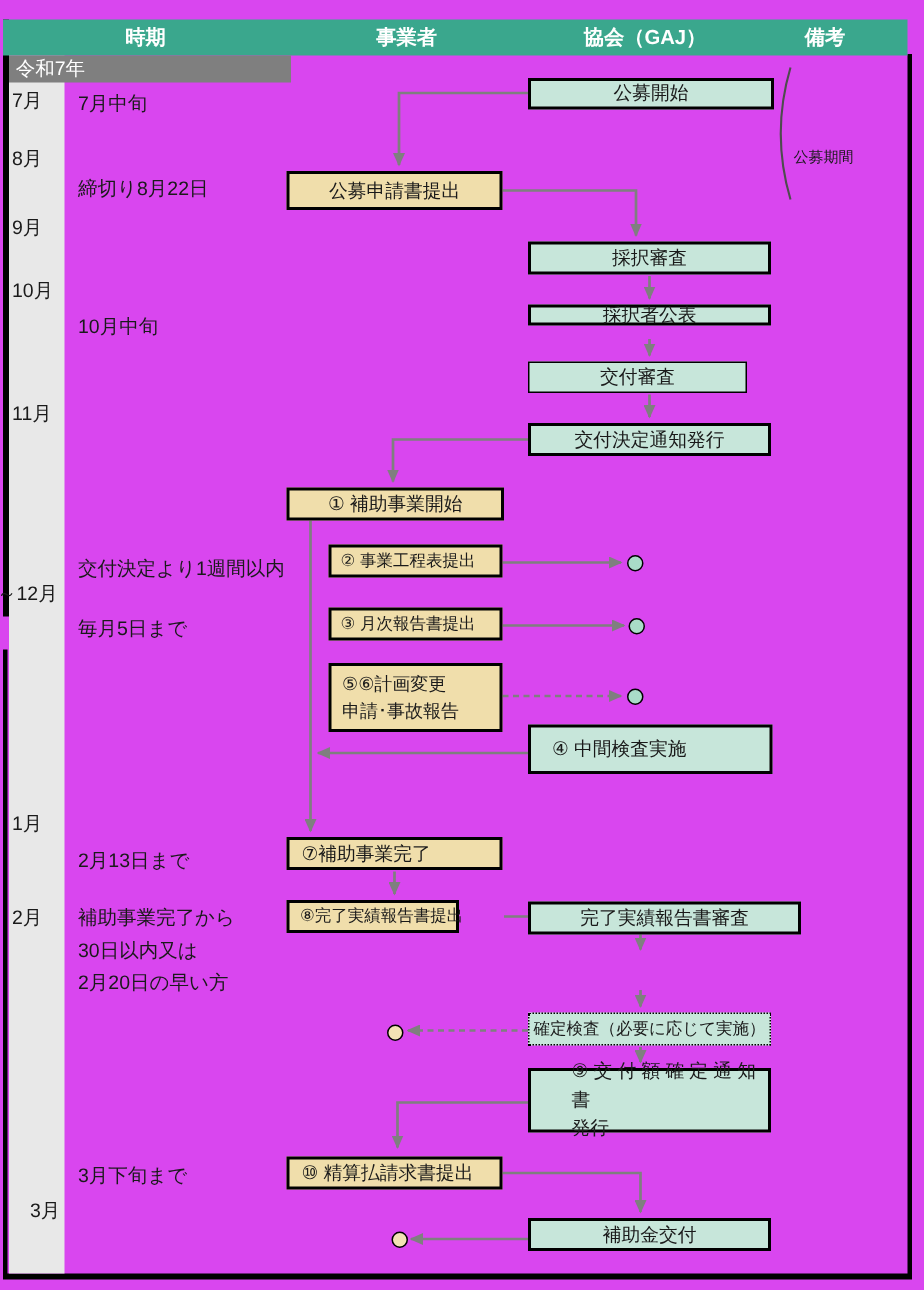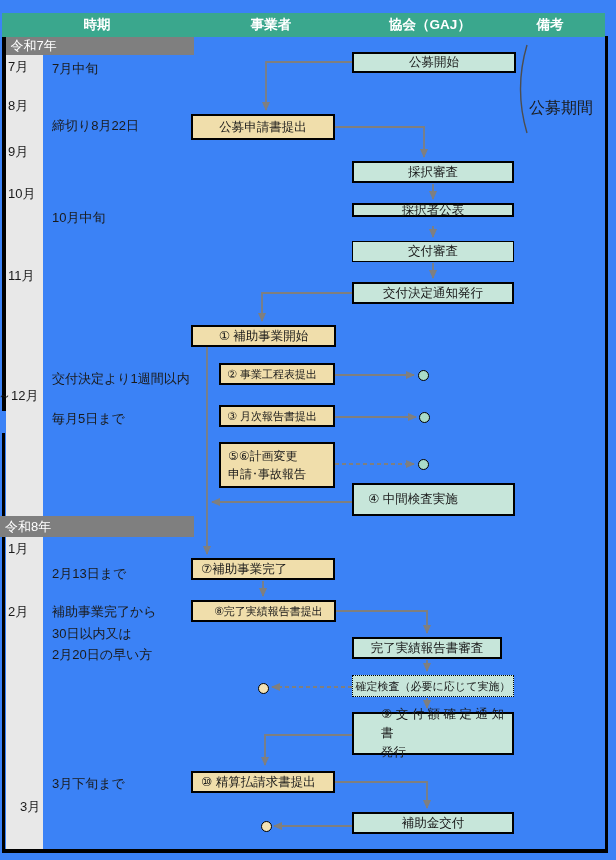--- a/index.html
+++ b/index.html
@@ -1,35 +1,35 @@
 <!DOCTYPE html>
 <html><head>
 <meta charset="utf-8">
 <style>
   html,body{margin:0;padding:0}
-  #page{position:relative;width:616px;height:860px;background:#3b82f6;overflow:hidden;
+  #page{position:relative;width:616px;height:860px;background:#d946ef;overflow:hidden;
         font-family:"Liberation Sans","DejaVu Sans",sans-serif;color:#1a1a1a;}
   .frame{position:absolute;background:#000}
   .monthcol{position:absolute;background:#e8e8e8}
   .teal{position:absolute;background:var(--teal)}
   .hlabel{position:absolute;top:16px;transform:translateX(-50%);color:#fff;font-weight:bold;font-size:13.5px;white-space:nowrap}
   .yearbar{position:absolute;background:#7f7f7f;color:#fff;font-size:13px;display:flex;align-items:center;padding-left:5px;box-sizing:border-box;white-space:nowrap}
   .month{position:absolute;font-size:13px;white-space:nowrap}
   .note{position:absolute;font-size:13px;white-space:pre-line;line-height:21.5px}
   .box{position:absolute;display:flex;align-items:center;font-size:12.5px;line-height:1.5;box-sizing:border-box;white-space:pre-line}
   .box.center{justify-content:center;text-align:center}
   .box.nowrap{white-space:nowrap;font-size:11px}
   .green{background:var(--green);border:2.4px solid #000}
   .yellow{background:var(--yellow);border:2.4px solid #000}
   .thin{border-width:1.2px}
   .dotted{border:1.4px dotted #000;font-size:11px}
   .circle{position:absolute;width:11px;height:11px;border-radius:50%;border:1.6px solid #000;box-sizing:border-box}
   .circle.g{background:var(--circleGreen)}
   .circle.y{background:var(--circleYellow)}
-  .remark{position:absolute;font-size:16px;white-space:nowrap}
+  .remark{position:absolute;font-size:10px;white-space:nowrap}
   svg{position:absolute;left:0;top:0}
 </style>
 </head>
 <body>
 
 <div id="page" style="--teal: #3aa78d; --green: #c7e6da; --yellow: #f0deab; --circleGreen: #a9dcc8; --circleYellow: #f3e2b4; --arrow: #7f7f7f;">
 
   <div class="frame" style="left:2px;top:13px;width:3.5px;height:398px"></div>
   <div class="frame" style="left:2px;top:433px;width:3px;height:418px"></div>
   <div class="frame" style="left:604.5px;top:36px;width:3px;height:815px"></div>
@@ -37,21 +37,20 @@
 
   <div class="monthcol" style="left:5.5px;top:37px;width:37.5px;height:812px"></div>
 
   <div class="teal" style="left:2px;top:13px;width:602.5px;height:24px"></div>
   <div class="hlabel" style="left:97px">時期</div>
   <div class="hlabel" style="left:271px">事業者</div>
   <div class="hlabel" style="left:430px">協会（GAJ）</div>
   <div class="hlabel" style="left:550px">備考</div>
 
   <div class="yearbar" style="left:5.5px;top:37px;width:188.5px;height:18px">令和7年</div>
-  <div class="yearbar" style="left:0px;top:516px;width:194px;height:21px">令和8年</div>
 
   <div class="month" style="left:8px;top:58px">7月</div>
   <div class="month" style="left:8px;top:97px">8月</div>
   <div class="month" style="left:8px;top:143px">9月</div>
   <div class="month" style="left:8px;top:185px">10月</div>
   <div class="month" style="left:8px;top:267px">11月</div>
   <div class="month" style="left:-2px;top:387px">～12月</div>
   <div class="month" style="left:8px;top:540px">1月</div>
   <div class="month" style="left:8px;top:603px">2月</div>
   <div class="month" style="left:20px;top:798px">3月</div>
@@ -94,31 +93,31 @@
       <path d="M335,464 H414" marker-end="url(#ah)" stroke-dasharray="4 3"></path>
       <path d="M352,687 H272" marker-end="url(#ah)" stroke-dasharray="4 3"></path>
     </g>
     <path d="M527,45 Q514,89 527,133" stroke="#4d4d4d" stroke-width="1.4" fill="none"></path>
   </svg>
 
   <div class="box green center" style="left:352px;top:52px;width:164px;height:21px">公募開始</div>
   <div class="box yellow center" style="left:191px;top:114px;width:144px;height:26px">公募申請書提出</div>
   <div class="box green center" style="left:352px;top:161px;width:162px;height:22px">採択審査</div>
   <div class="box green center" style="left:352px;top:203px;width:162px;height:14px">採択者公表</div>
-  <div class="box green thin center" style="left:352px;top:241px;width:162px;height:21px">交付審査</div>
+  <div class="box green thin center" style="left:352px;top:241px;width:146px;height:21px">交付審査</div>
   <div class="box green center" style="left:352px;top:282px;width:162px;height:22px">交付決定通知発行</div>
   <div class="box yellow center" style="left:191px;top:325px;width:145px;height:22px">① 補助事業開始</div>
   <div class="box yellow nowrap" style="left:219px;top:363px;width:116px;height:22px;padding-left:6px">② 事業工程表提出</div>
   <div class="box yellow nowrap" style="left:219px;top:405px;width:116px;height:22px;padding-left:6px">③ 月次報告書提出</div>
   <div class="box yellow" style="left:219px;top:442px;width:116px;height:46px;padding-left:7px;font-size:12px">⑤⑥計画変更
 申請･事故報告</div>
   <div class="box green" style="left:352px;top:483px;width:163px;height:33px;padding-left:14px">④ 中間検査実施</div>
   <div class="box yellow" style="left:191px;top:558px;width:144px;height:22px;padding-left:8px">⑦補助事業完了</div>
-  <div class="box yellow nowrap" style="left:191px;top:600px;width:145px;height:22px;padding-left:21px">⑧完了実績報告書提出</div>
-  <div class="box green center" style="left:352px;top:637px;width:150px;height:22px">完了実績報告書審査</div>
+  <div class="box yellow nowrap" style="left:191px;top:600px;width:115px;height:22px;padding-left:7px">⑧完了実績報告書提出</div>
+  <div class="box green center" style="left:352px;top:601px;width:182px;height:22px">完了実績報告書審査</div>
   <div class="box green dotted center" style="left:352px;top:675px;width:162px;height:22px">確定検査（必要に応じて実施）</div>
   <div class="box green" style="left:352px;top:712px;width:162px;height:43px;padding-left:27px">⑨ 交 付 額 確 定 通 知 書
 発行</div>
   <div class="box yellow" style="left:191px;top:771px;width:144px;height:22px;padding-left:8px">⑩ 精算払請求書提出</div>
   <div class="box green center" style="left:352px;top:812px;width:162px;height:22px">補助金交付</div>
 
   <div class="circle g" style="left:417.5px;top:369.5px"></div>
   <div class="circle g" style="left:418.5px;top:411.5px"></div>
   <div class="circle g" style="left:417.5px;top:458.5px"></div>
   <div class="circle y" style="left:257.5px;top:682.5px"></div>

